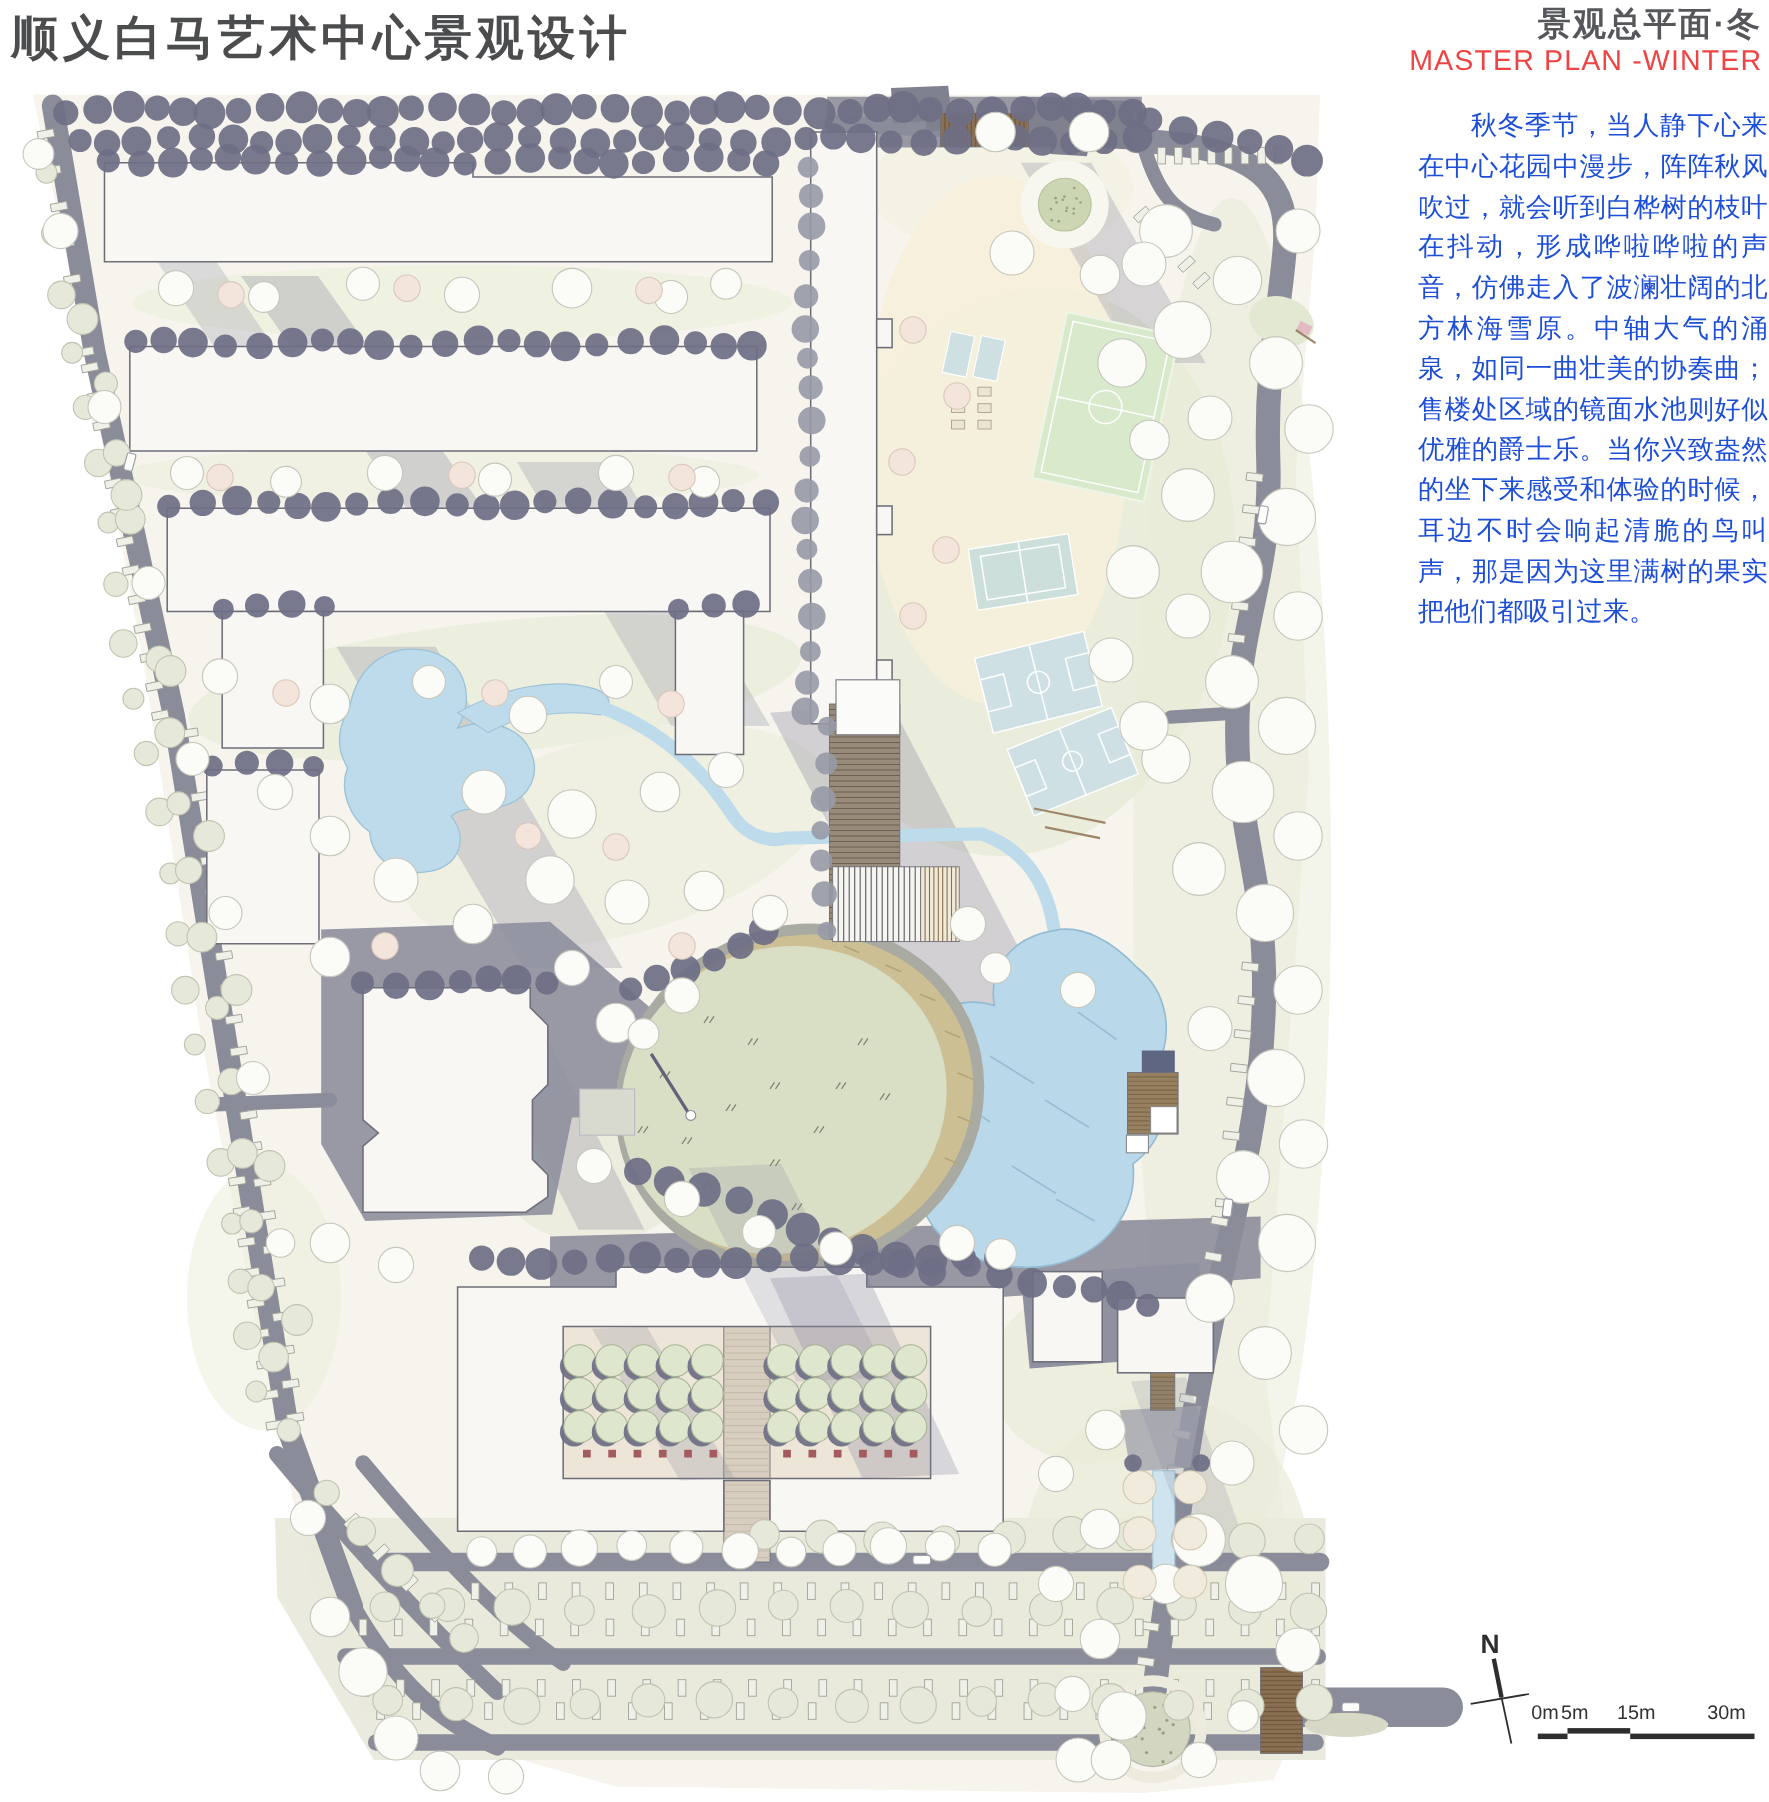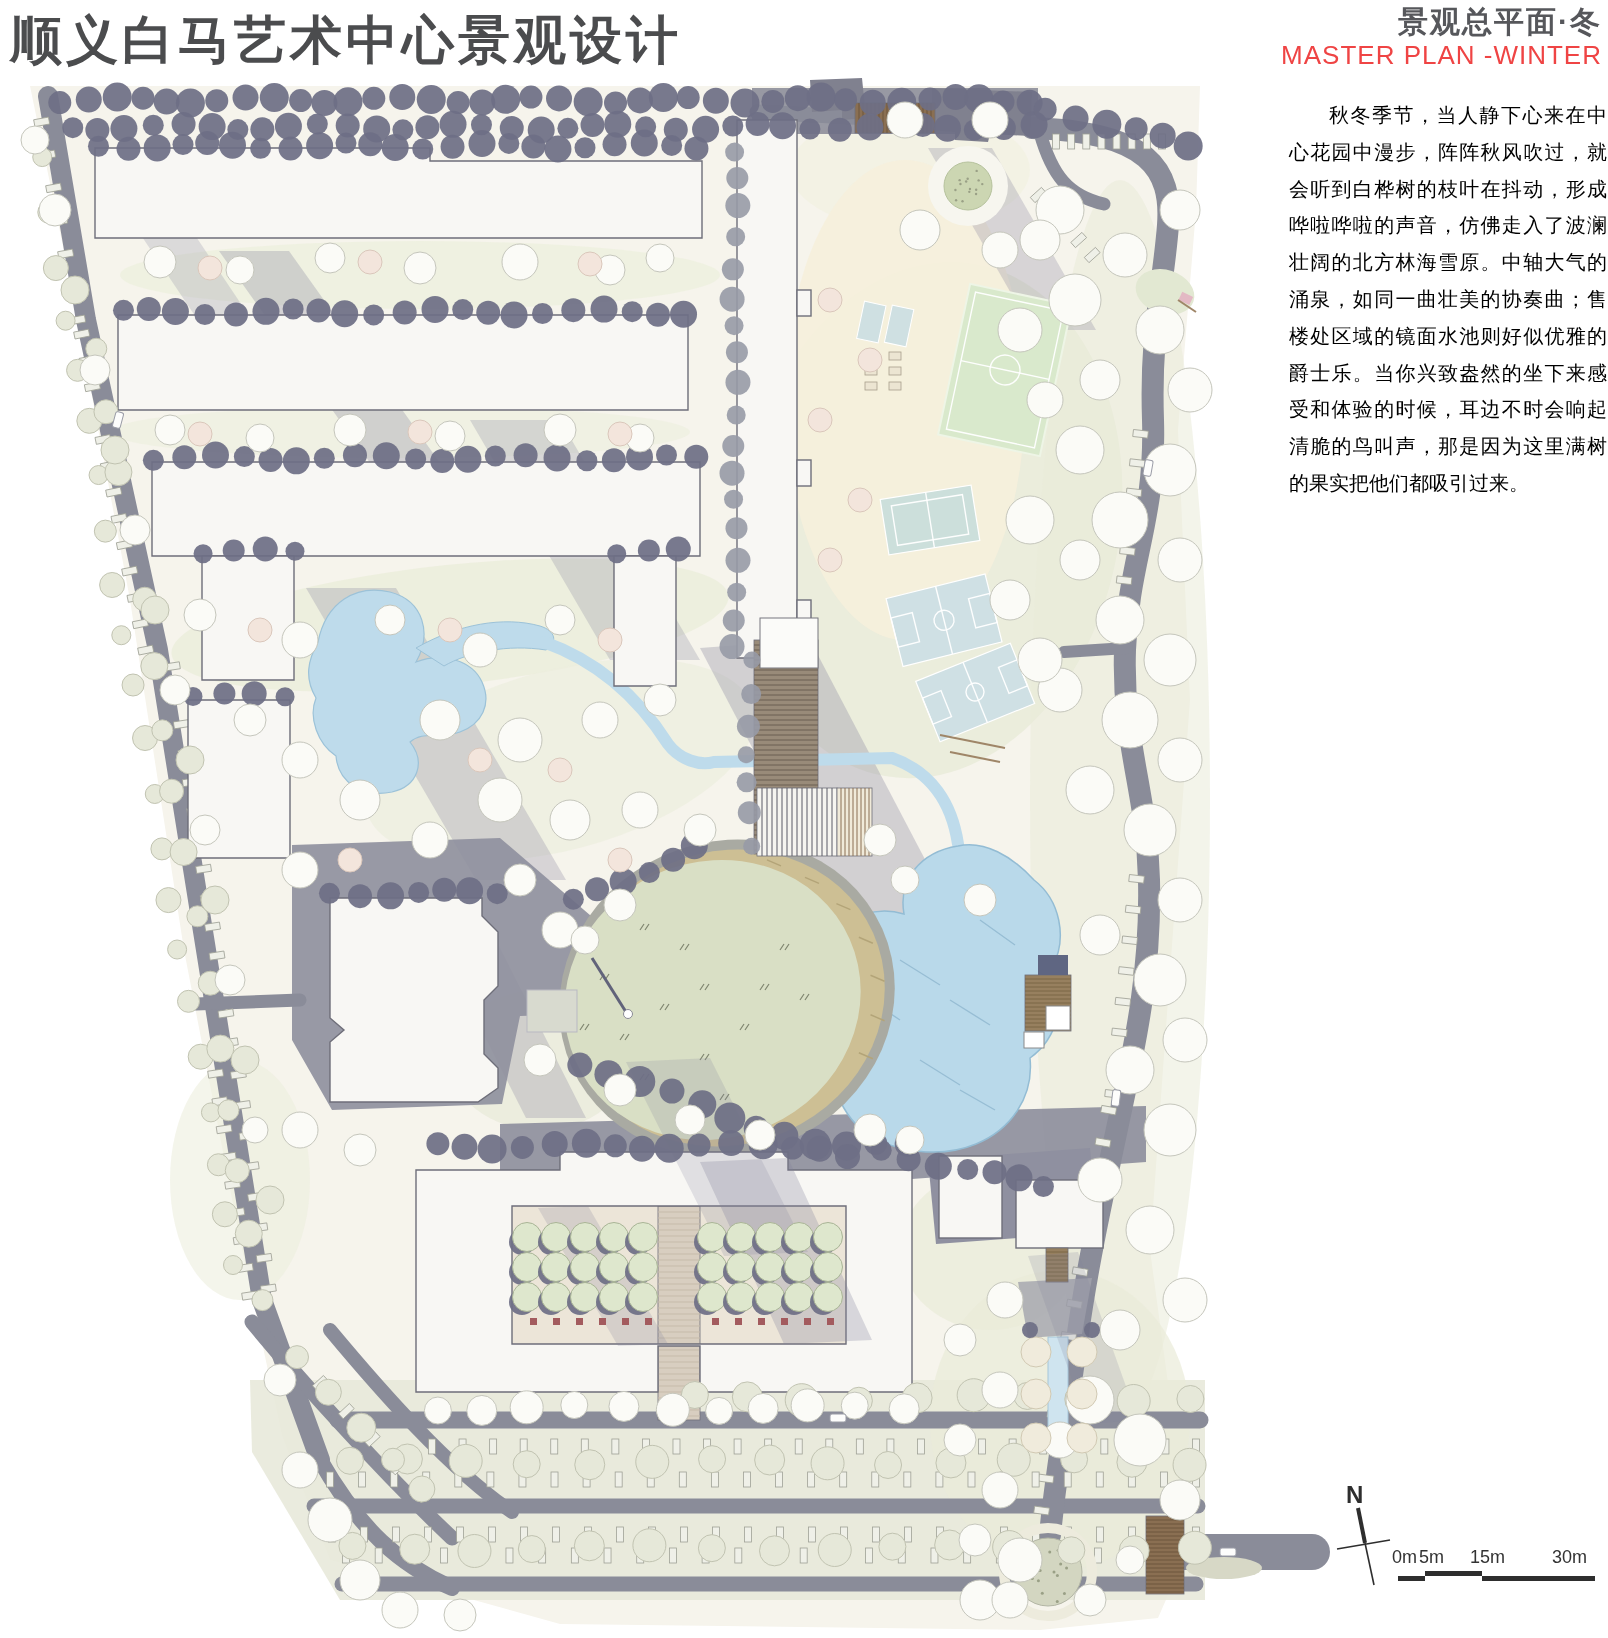--- a/index.html
+++ b/index.html
@@ -1,25 +1,25 @@
 <!DOCTYPE html>
 <html><head>
 <meta charset="utf-8">
 <style>
   html,body{margin:0;padding:0;background:#ffffff;}
   .board{position:relative;width:1608px;height:1638px;background:#ffffff;overflow:hidden;
          font-family:"Liberation Sans", sans-serif;}
-  .board-title{position:absolute;left:10px;top:6px;margin:0;font-size:52px;font-weight:bold;
+  .board-title{position:absolute;left:10px;top:6px;margin:0;font-size:43px;font-weight:bold;
          color:#4b4c4e;letter-spacing:4px;z-index:3;}
   .plan-title-zh{position:absolute;right:6px;top:2px;margin:0;font-size:30px;font-weight:bold;
          color:#56575b;letter-spacing:2px;z-index:3;}
   .plan-title-en{position:absolute;right:6px;top:40px;margin:0;font-size:26px;font-weight:normal;
          color:#ef4444;letter-spacing:1px;z-index:3;}
-  .description{position:absolute;left:1289px;top:97px;width:318px;margin:0;font-size:20px;
-         line-height:36.8px;color:#000000;text-align:justify;text-indent:2em;z-index:3;}
+  .description{position:absolute;left:1289px;top:97px;width:318px;margin:0;font-size:24px;
+         line-height:36.8px;color:#1d4ed8;text-align:justify;text-indent:2em;z-index:3;}
   svg.plan{position:absolute;left:0;top:0;z-index:1;}
   
   .td{fill:#6e6f85;opacity:.93;}
   .tm{fill:#979aa6;opacity:.9;}
   .tw{fill:#fbfbf7;stroke:#c5c6bc;stroke-width:1;}
   .tp{fill:#f3e5dc;stroke:#dac7bb;stroke-width:1;}
   .tg{fill:#e6e8d9;stroke:#c1c3b1;stroke-width:1;}
   .tc{fill:#f0ebdc;stroke:#d1c9b3;stroke-width:1;}
   .to{fill:#dee7cd;stroke:#a9b496;stroke-width:1;}
   .stall{fill:#eff0e8;stroke:#9fa196;stroke-width:.8;}

